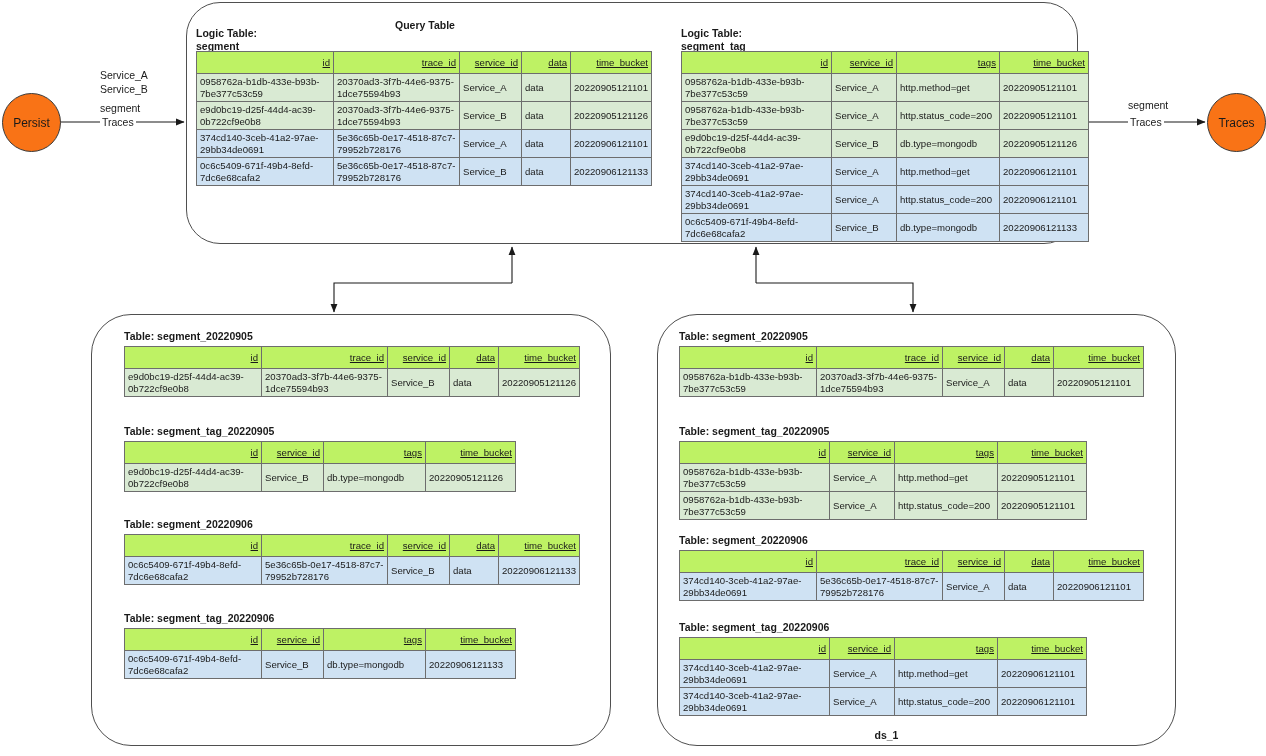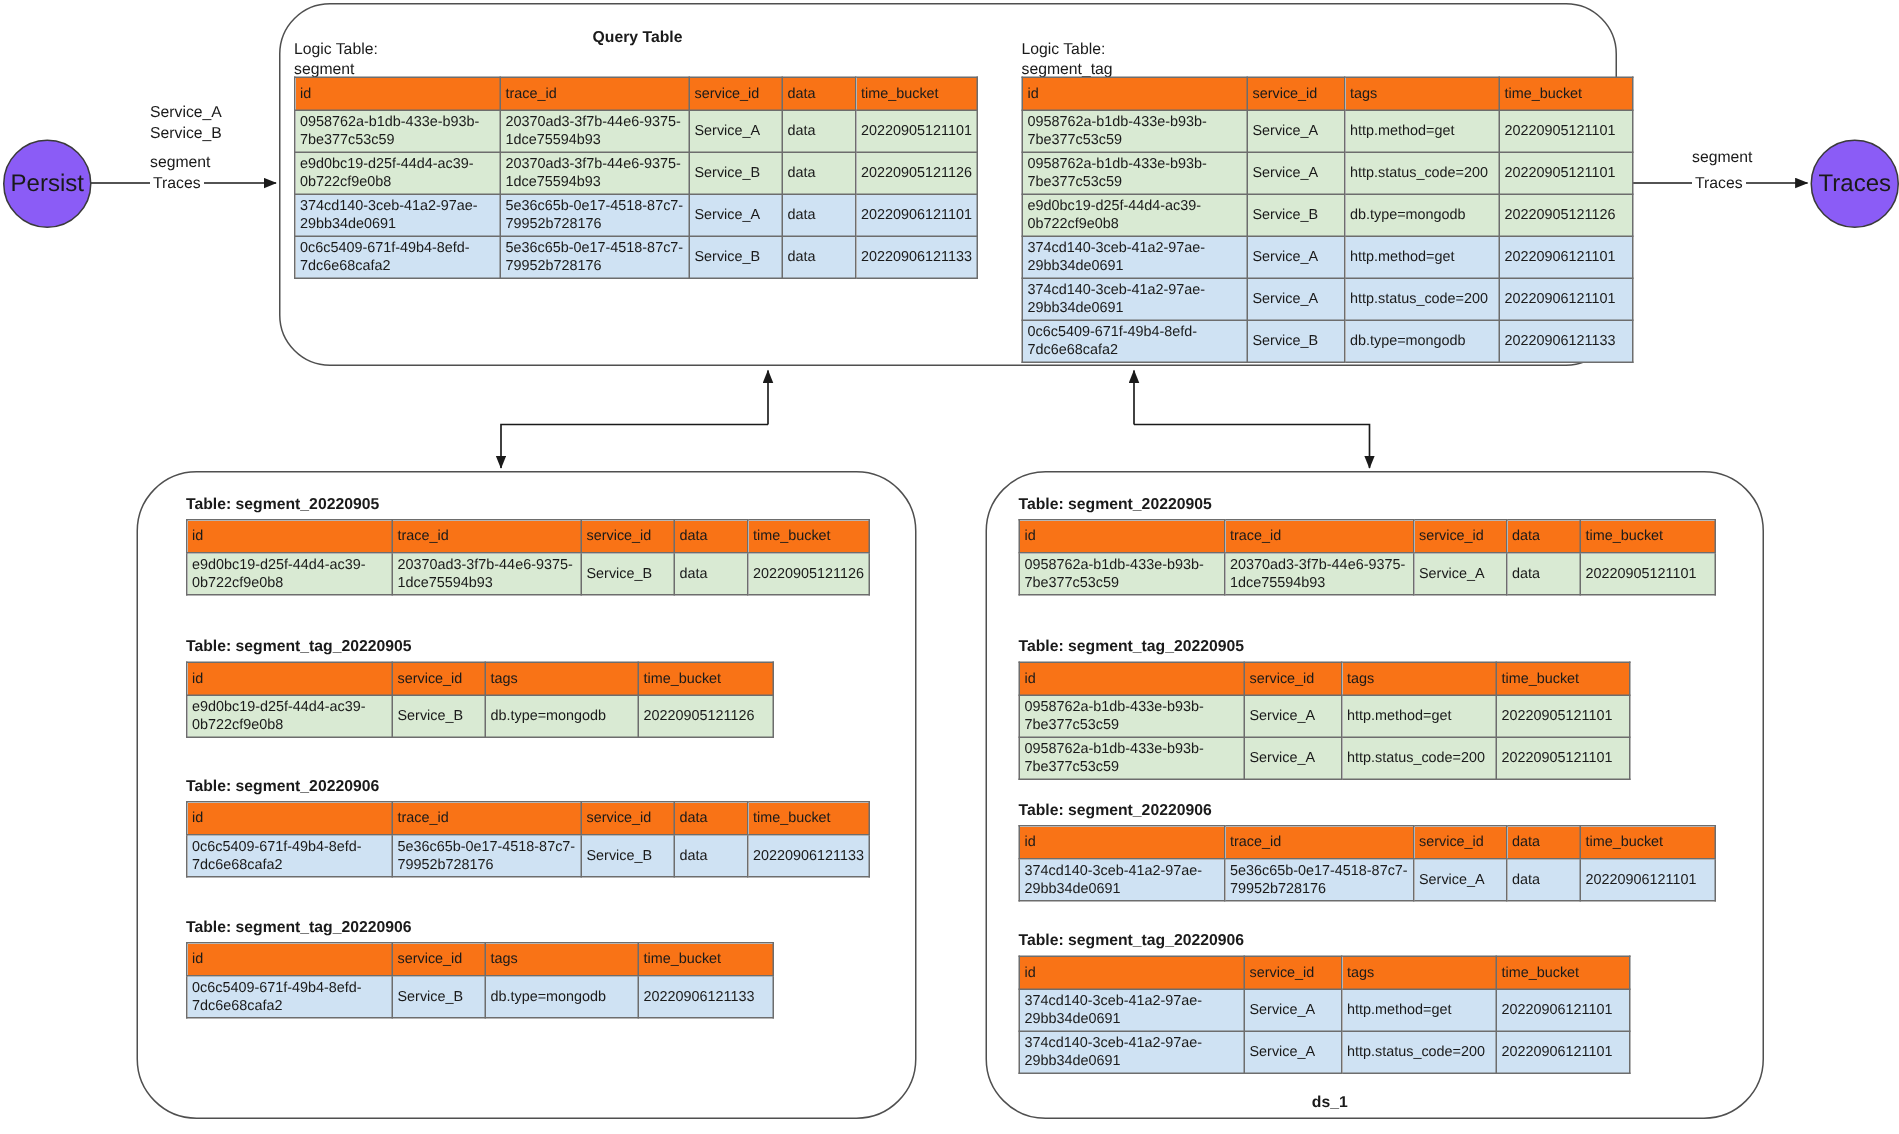--- a/index.html
+++ b/index.html
@@ -31,23 +31,23 @@
     font-size: 10.5px; font-weight: bold;
     white-space: nowrap;
     text-align: center;
   }
 
   
   .node-circle {
     position: absolute;
     border: 1.2px solid #3a3a3a;
     border-radius: 50%;
-    background: #8b5cf6;
+    background: #f97316;
     display: flex; align-items: center; justify-content: center;
-    font-size: 16px;
+    font-size: 12px;
     color: #1a1a1a;
   }
   #persist-node { left: 2px;    top: 93px; width: 57px; height: 57px; }
   #query-node   { left: 1207px; top: 93px; width: 57px; height: 57px; }
 
   
   .edge-label {
     position: absolute;
     font-size: 10.5px;
     line-height: 14px;
@@ -77,37 +77,38 @@
   }
   table.dt th, table.dt td {
     border: 1px solid #6d6d6d;
     padding: 2px 3px;
     vertical-align: middle;
     overflow: hidden;
     line-height: 11.5px;
     font-weight: normal;
   }
   table.dt th {
-    background: #f97316;
-    text-align: left;
+    background: #bef264;
+    text-align: right;
     height: 17px;
+    text-decoration: underline;
   }
   table.dt td { height: 15px; }
   tr.green td { background: #d9ead3; }
   tr.blue  td { background: #cfe2f3; }
   td.lft { text-align: left; }
 
   .tbl-heading {
     position: absolute;
     font-size: 10.5px; font-weight: bold;
     white-space: nowrap;
   }
   .logic-label {
     position: absolute;
-    font-size: 10.5px; font-weight: normal;
+    font-size: 10.5px; font-weight: bold;
     line-height: 13px;
     white-space: pre-line;
   }
   svg.arrows { position: absolute; inset: 0; pointer-events: none; }
 </style>
 </head>
 <body>
 
 <div class="canvas">
 

